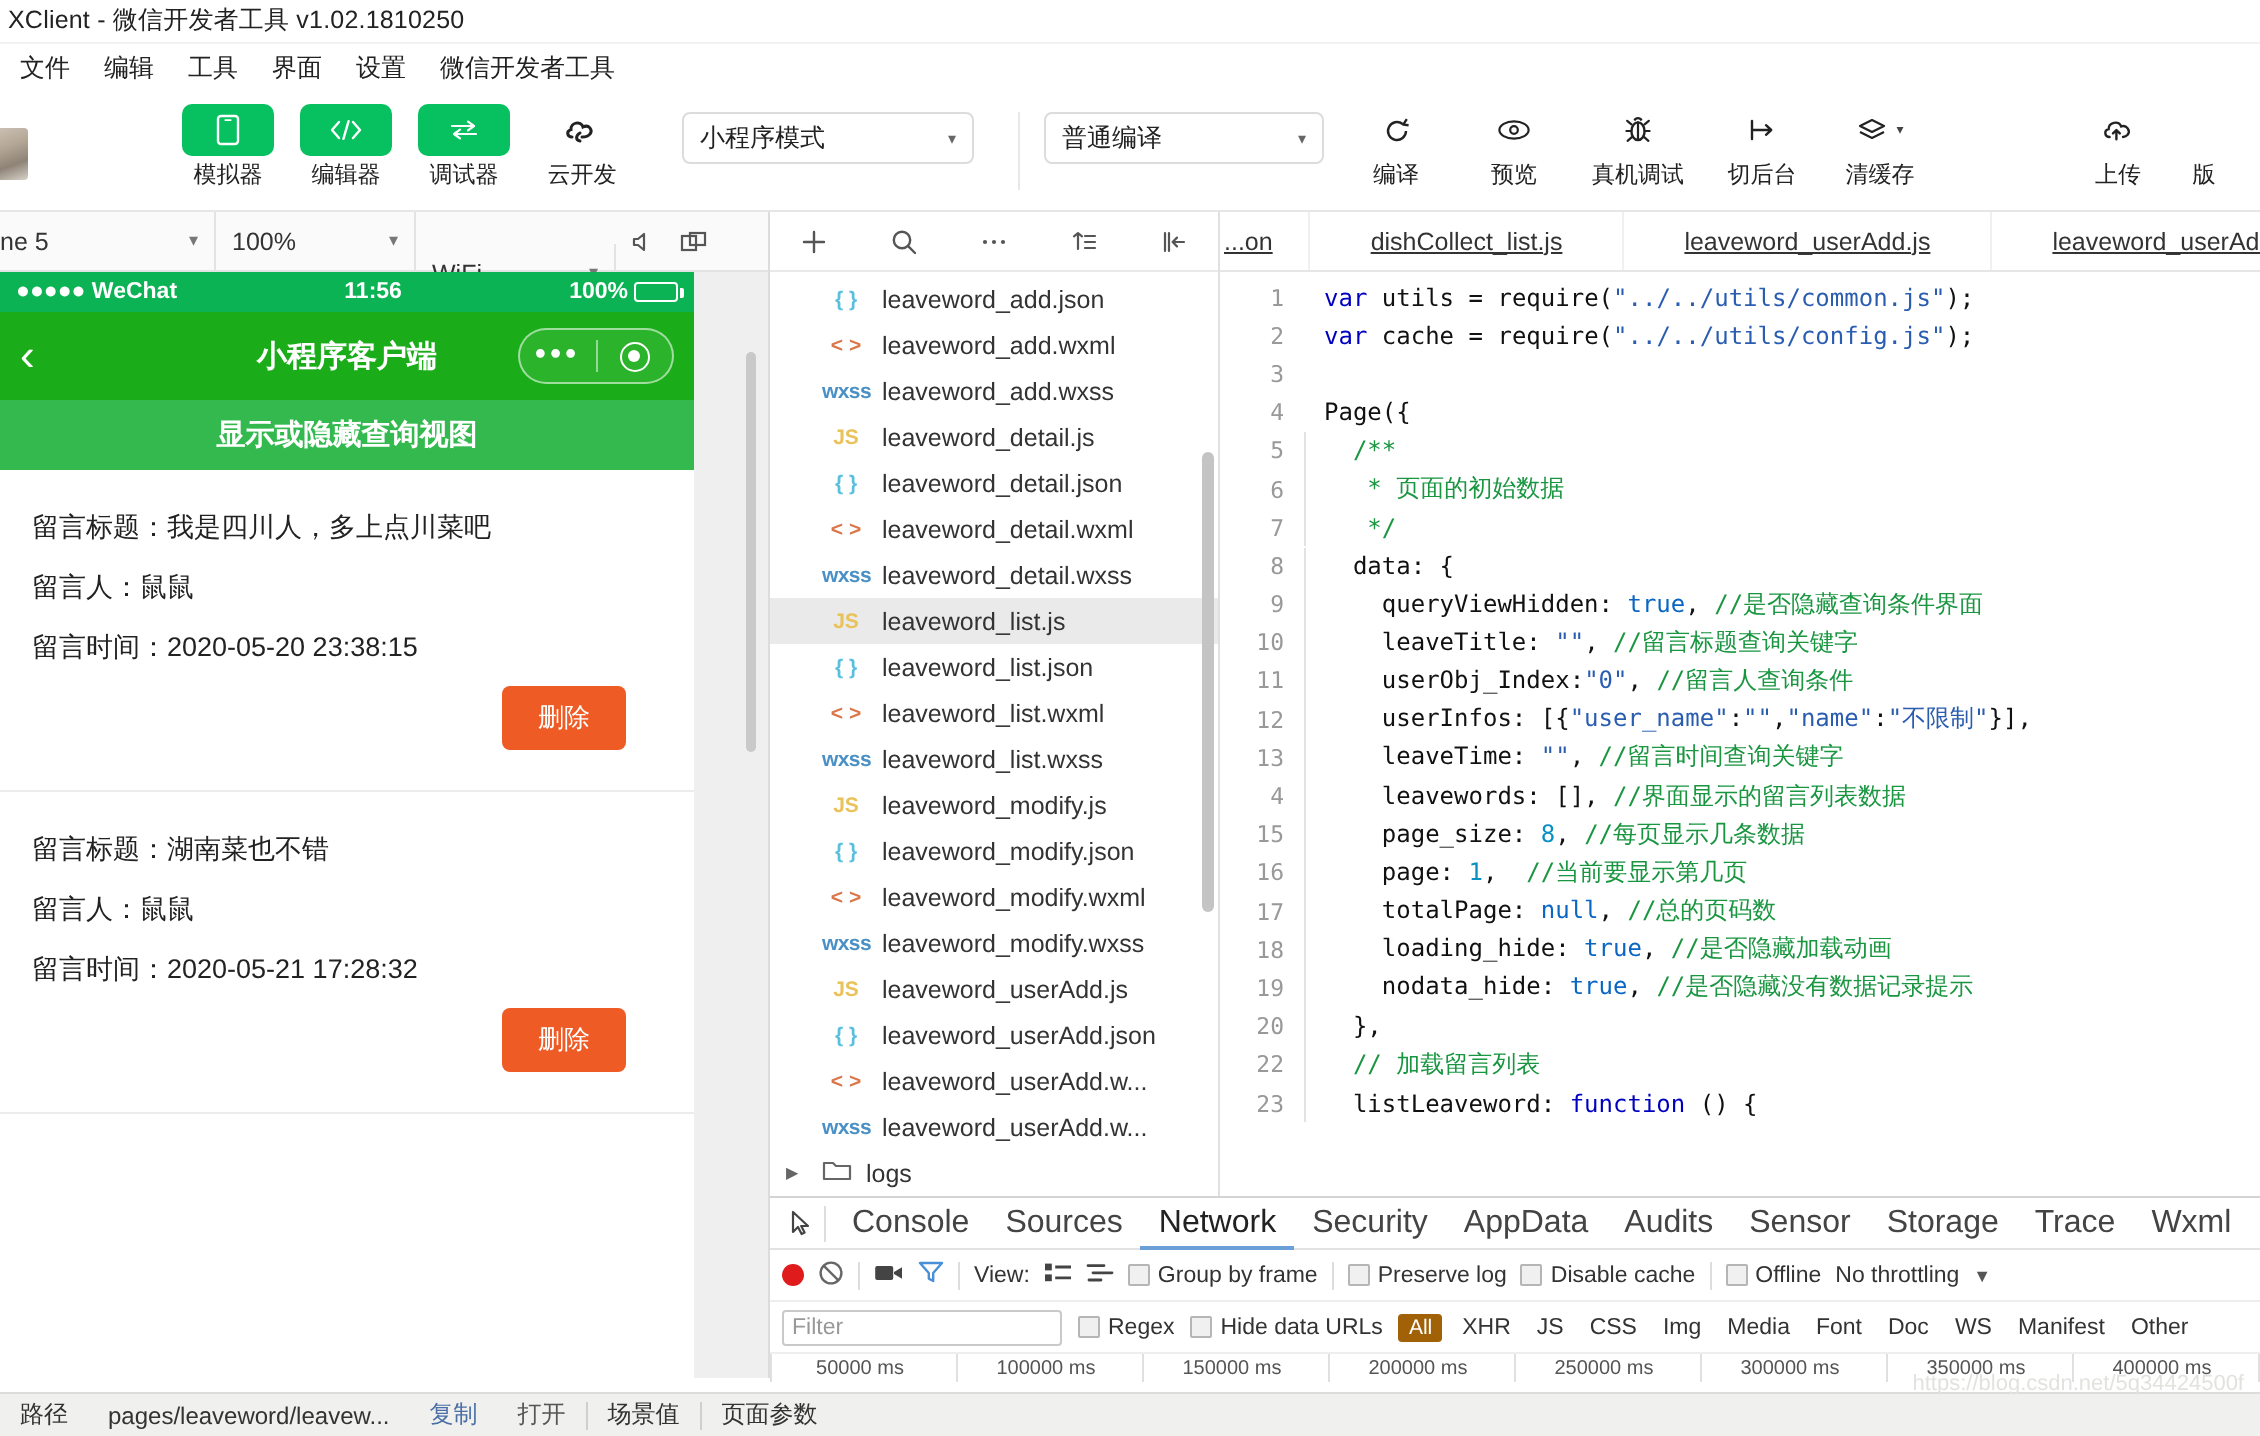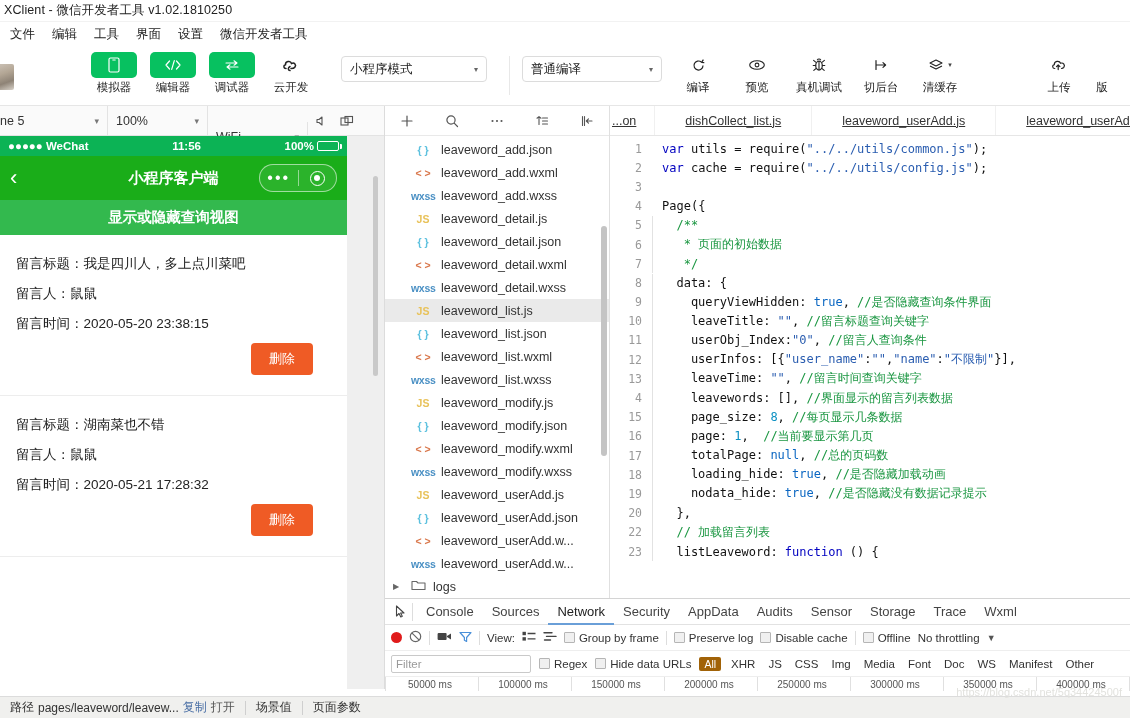--- a/index.html
+++ b/index.html
@@ -212,21 +212,21 @@
     gap: 24px; padding-left: 6px; font-size: 11.5px; color: #333; background: #fff;
   }
 
   
   .devtools {
     position: absolute; left: 385px; top: 598px; right: 0; height: 98px;
     background: #fff; border-top: 1px solid #d4d4d4; display: flex; flex-direction: column;
   }
   .dt-tabs {
     height: 26px; display: flex; align-items: center; gap: 0px; border-bottom: 1px solid #e2e2e2;
-    padding-left: 4px; font-size: 13px; color: #444;
+    padding-left: 4px; font-size: 16px; color: #444;
   }
   .dt-cursor { width: 24px; display: flex; align-items: center; justify-content: center;
                border-right: 1px solid #ddd; height: 18px; margin-right: 4px; }
   .dt-tab { padding: 0 9px; height: 26px; display: flex; align-items: center; cursor: pointer; }
   .dt-tab.active { color: #222; box-shadow: inset 0 -2px 0 #6a9fd8; }
   .dt-row2 {
     height: 26px; display: flex; align-items: center; gap: 7px; padding: 0 6px;
     font-size: 11.5px; color: #333; border-bottom: 1px solid #eee;
   }
   .rec-dot { width: 11px; height: 11px; border-radius: 50%; background: #e01b1b; cursor: pointer; }
@@ -762,21 +762,21 @@
         <div class="ruler-tick">150000 ms</div>
         <div class="ruler-tick">200000 ms</div>
         <div class="ruler-tick">250000 ms</div>
         <div class="ruler-tick">300000 ms</div>
         <div class="ruler-tick">350000 ms</div>
         <div class="ruler-tick">400000 ms</div>
       </div>
   </div>
 
   <div class="bottombar">
-    <div class="bb-seg" style="gap:4px;">
+    <div class="bb-seg" style="gap:20px;">
       <span>路径</span>
       <span>pages/leaveword/leavew...</span>
       <span class="bb-link">复制</span>
       <span class="bb-link2">打开</span>
     </div>
     <div class="bb-sep"></div>
     <div class="bb-seg">
       <span>场景值</span>
     </div>
     <div class="bb-sep"></div>

